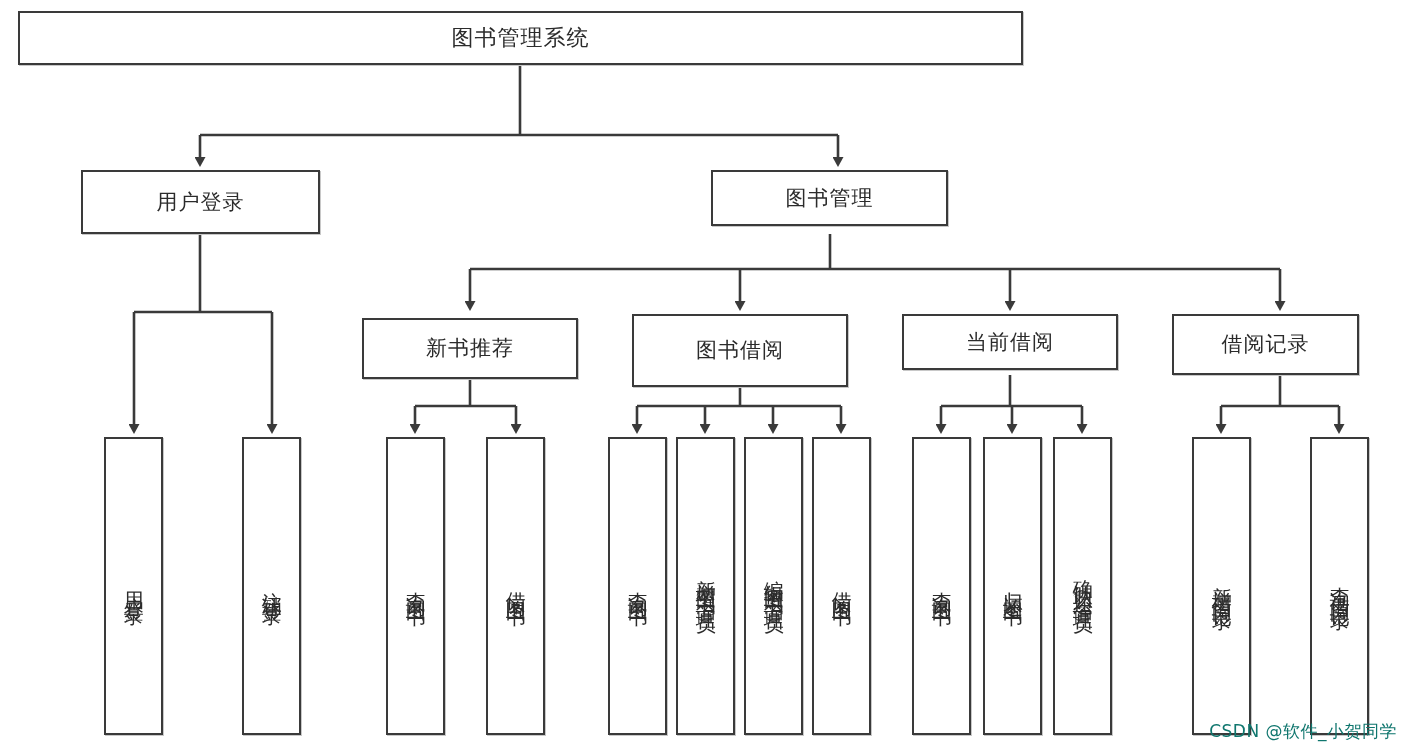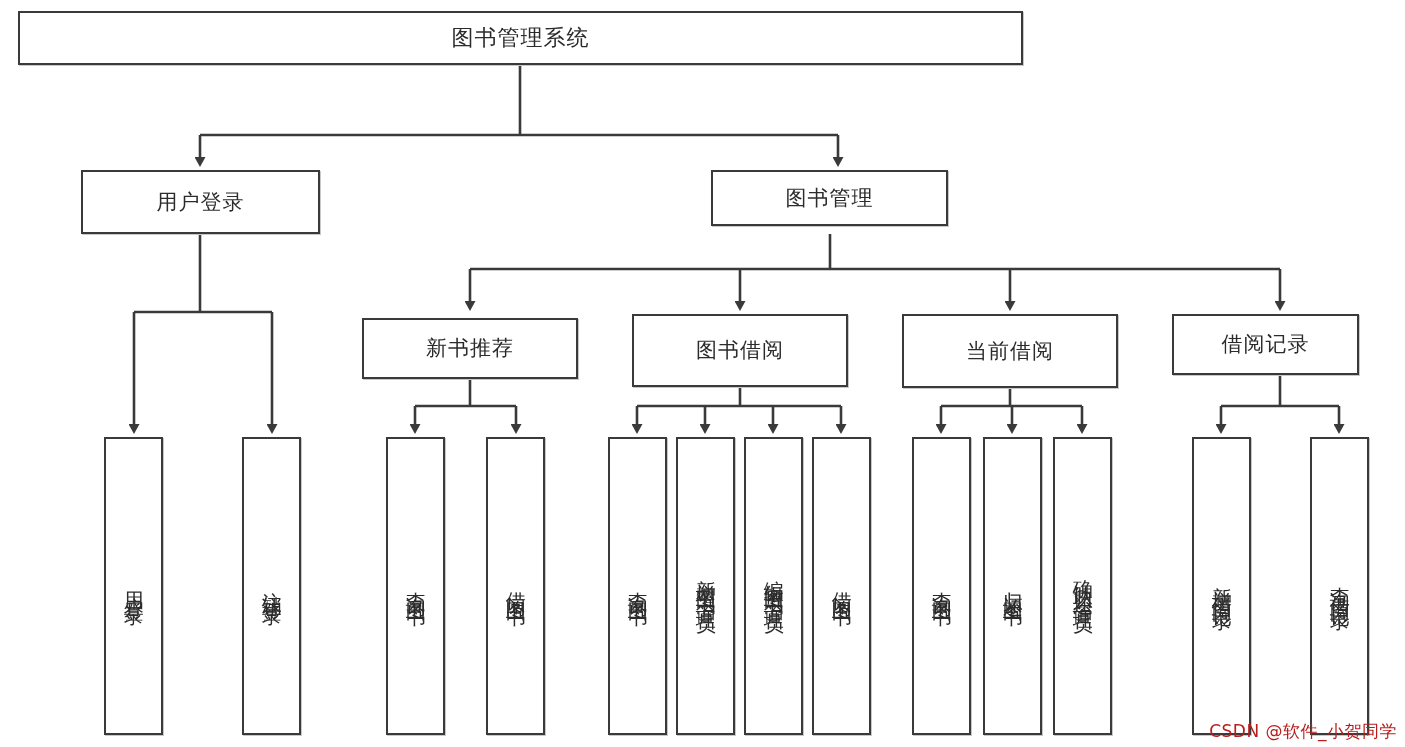--- a/index.html
+++ b/index.html
@@ -53,21 +53,21 @@
     white-space: nowrap;
   }
   .node.root {
     font-size: 22px;
   }
   .watermark {
     position: absolute;
     right: 8px;
     bottom: 4px;
     font-size: 17px;
-    color: #b91c1c;
+    color: #0f766e;
     letter-spacing: 0.5px;
     white-space: nowrap;
     pointer-events: none;
   }
 </style>
 </head>
 <body>
 
 <div id="canvas">
 
@@ -121,21 +121,21 @@
     </g>
   </svg>
 
   <div class="node h root" id="node-root" style="left: 18px; top: 11px; width: 1005px; height: 54px;">图书管理系统</div>
 
   <div class="node h" id="node-l2-0" style="left: 81px; top: 170px; width: 239px; height: 64px;">用户登录</div>
   <div class="node h" id="node-l2-1" style="left: 711px; top: 170px; width: 237px; height: 56px;">图书管理</div>
 
   <div class="node h" id="node-l3-0" style="left: 362px; top: 318px; width: 216px; height: 61px;">新书推荐</div>
   <div class="node h" id="node-l3-1" style="left: 632px; top: 314px; width: 216px; height: 73px;">图书借阅</div>
-  <div class="node h" id="node-l3-2" style="left: 902px; top: 314px; width: 216px; height: 74px;">当前借阅</div>
+  <div class="node h" id="node-l3-2" style="left: 902px; top: 314px; width: 216px; height: 56px;">当前借阅</div>
   <div class="node h" id="node-l3-3" style="left: 1172px; top: 314px; width: 187px; height: 61px;">借阅记录</div>
 
   <div class="node v" id="node-leaf-0" style="left: 104px; top: 437px; width: 59px; height: 298px;">用户登录</div>
   <div class="node v" id="node-leaf-1" style="left: 242px; top: 437px; width: 59px; height: 298px;">注销登录</div>
   <div class="node v" id="node-leaf-2" style="left: 386px; top: 437px; width: 59px; height: 298px;">查询图书</div>
   <div class="node v" id="node-leaf-3" style="left: 486px; top: 437px; width: 59px; height: 298px;">借阅图书</div>
   <div class="node v" id="node-leaf-4" style="left: 608px; top: 437px; width: 59px; height: 298px;">查询图书</div>
   <div class="node v" id="node-leaf-5" style="left: 676px; top: 437px; width: 59px; height: 298px;">新增图书（管理员）</div>
   <div class="node v" id="node-leaf-6" style="left: 744px; top: 437px; width: 59px; height: 298px;">编辑图书（管理员）</div>
   <div class="node v" id="node-leaf-7" style="left: 812px; top: 437px; width: 59px; height: 298px;">借阅图书</div>

